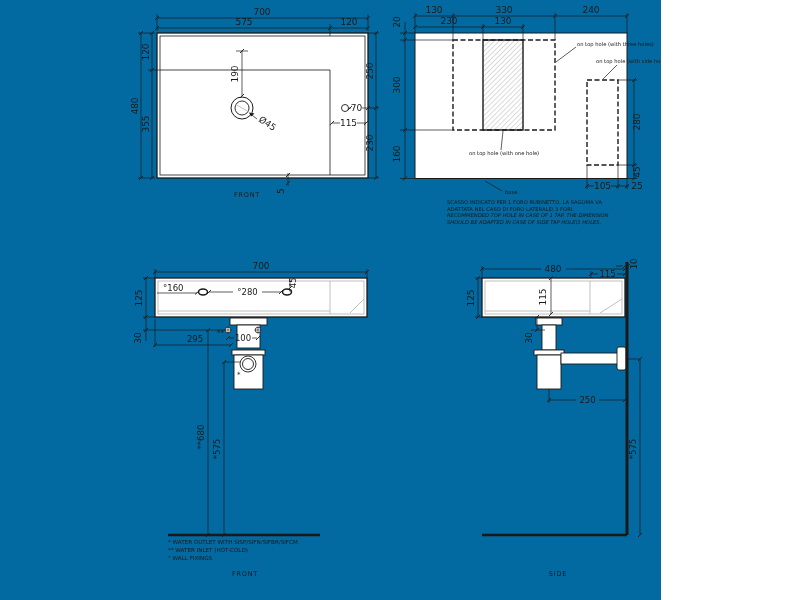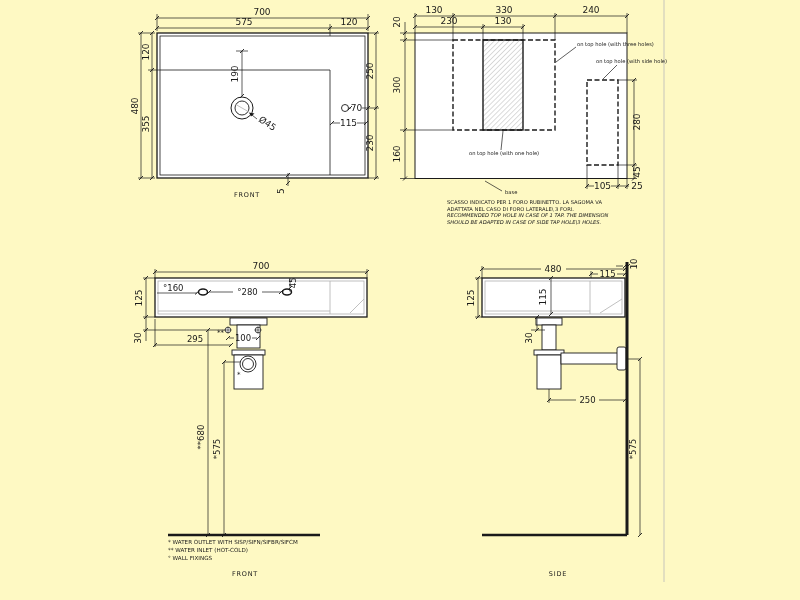--- a/index.html
+++ b/index.html
@@ -1,16 +1,16 @@
 <!DOCTYPE html>
 <html><head>
 <meta charset="utf-8">
 <style>
   html,body{margin:0;padding:0;background:#fff;}
-  .sheet{width:800px;height:600px;background:#fef9c3;position:relative;overflow:hidden;}
+  .sheet{width:661px;height:600px;background:#0369a1;position:relative;overflow:hidden;}
   svg{display:block;}
   text{font-family:"DejaVu Sans",sans-serif;fill:#1a1a1a;}
   .d9{font-size:9px;}
   .d8{font-size:8.5px;}
   .d7{font-size:7px;}
   .s5{font-size:5.2px;}
   .s5i{font-size:5.2px;font-style:italic;}
   .s6{font-size:5.6px;}
   .cap{font-size:6.5px;letter-spacing:.8px;}
   .mid{text-anchor:middle;}

